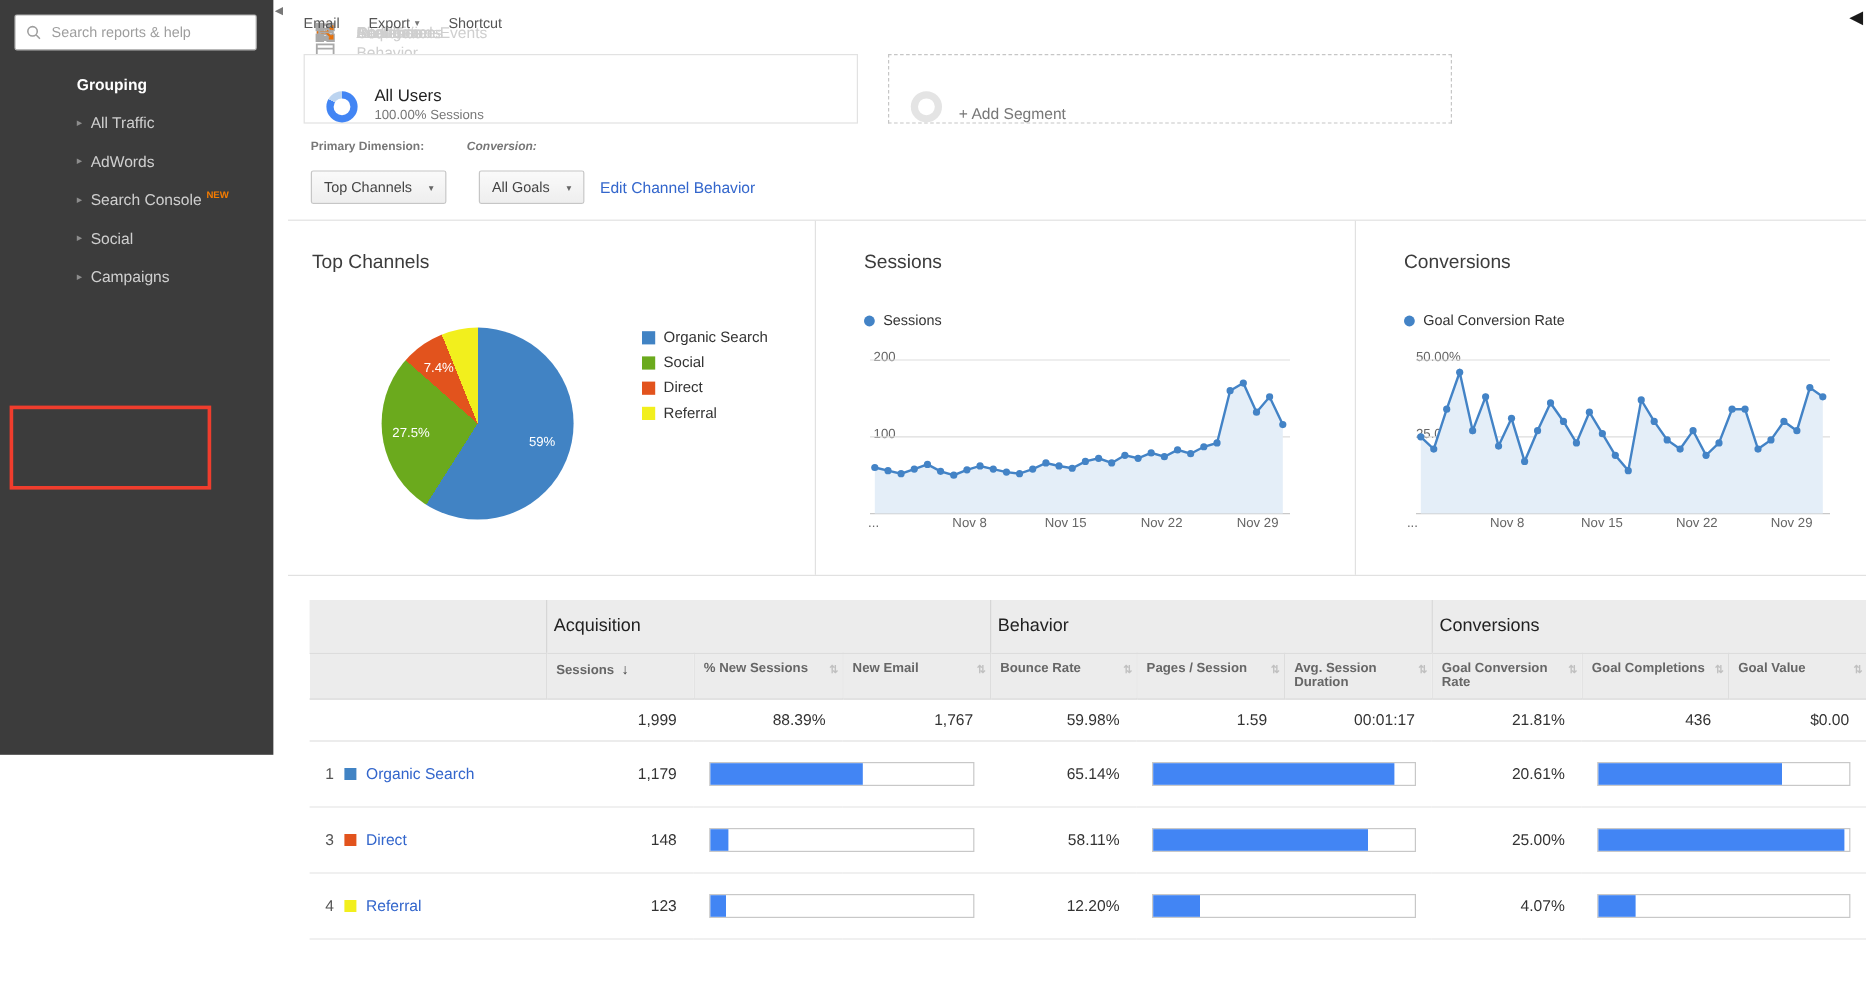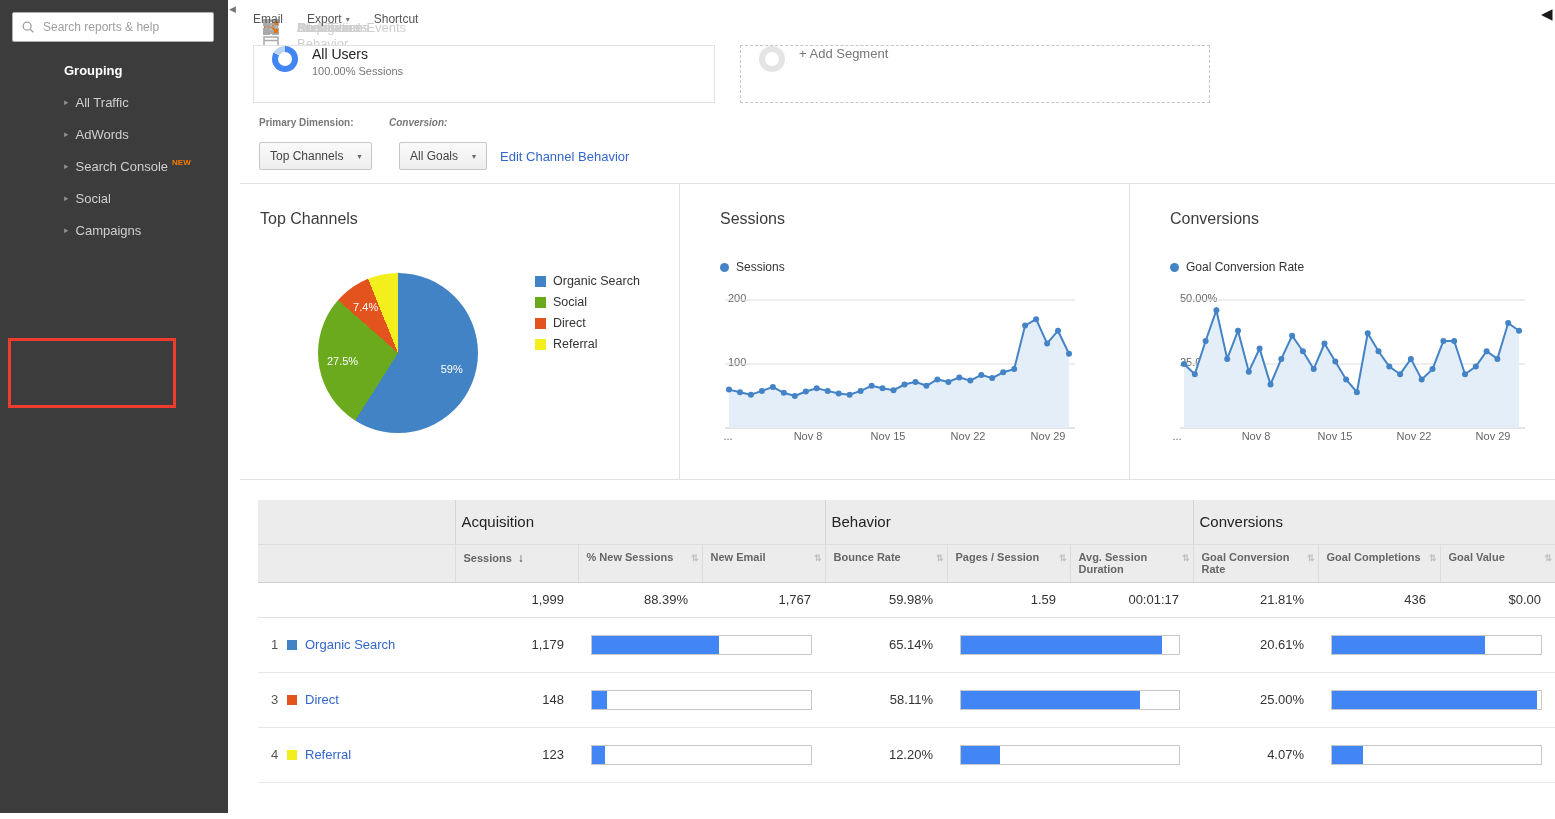--- a/index.html
+++ b/index.html
@@ -3,21 +3,21 @@
 <meta charset="utf-8">
 <style>
   * { box-sizing: border-box; }
   html,body { margin:0; padding:0; }
   body {
     width:1555px; height:819px; position:relative; overflow:hidden;
     background:#ffffff; font-family:"Liberation Sans", sans-serif; color:#333;
   }
 
   
-  .sidebar { position:absolute; left:0; top:0; width:228px; height:813px; background:#3c3c3c; }
+  .sidebar { position:absolute; left:0; top:0; width:228px; height:629px; background:#3c3c3c; }
   .search-box { position:absolute; left:12px; top:12px; width:202px; height:30px;
     background:#fff; border:1px solid #b0b0b0; border-radius:2px;
     display:flex; align-items:center; padding:0 8px; gap:6px; }
   .search-box input { border:none; outline:none; flex:1; font-size:12px; color:#444;
     font-family:"Liberation Sans", sans-serif; background:transparent; }
   .search-box input::placeholder { color:#9e9e9e; }
   nav { display:block; padding-top:12px; }
   .nav-item { display:flex; align-items:center; cursor:pointer; color:#cfcfcf; font-size:13px; }
   .nav-item.main { height:54px; padding-left:22px; gap:17px; }
   .nav-item.sub { height:32px; padding-left:64px; }
@@ -37,21 +37,21 @@
   
   .main { position:absolute; left:240px; top:0; width:1315px; height:819px; }
 
   .topmenu { position:absolute; left:0; top:0; height:38px; display:flex; align-items:center;
     padding-left:13px; gap:24px; font-size:12px; color:#555; }
   .menu-item { cursor:pointer; display:inline-flex; align-items:center; gap:4px; }
   .caret { font-size:8px; color:#777; }
 
   .segments { position:absolute; left:13px; top:45px; }
   .segment-card { position:absolute; top:0; height:58px; background:#fff; display:flex;
-    align-items:flex-start; padding-left:18px; gap:14px; cursor:pointer; }
+    align-items:flex-end; padding-left:18px; gap:14px; cursor:pointer; }
   .segment-card.solid { left:0; width:462px; border:1px solid #e2e2e2; }
   .segment-card.dashed { left:487px; width:470px; border:1px dashed #c6c6c6; color:#777; font-size:13px; }
   .donut-icon { position:relative; width:26px; height:26px; border-radius:50%;
     background:conic-gradient(#4285f4 0deg 300deg, #bcd4f0 300deg 360deg); flex:0 0 auto; }
   .donut-icon::after { content:""; position:absolute; left:6px; top:6px; right:6px; bottom:6px;
     background:#fff; border-radius:50%; }
   .donut-icon.gray { background:#e4e4e4; }
   .seg-title { font-size:14px; color:#222; }
   .seg-sub { font-size:11px; color:#777; margin-top:3px; }
 

